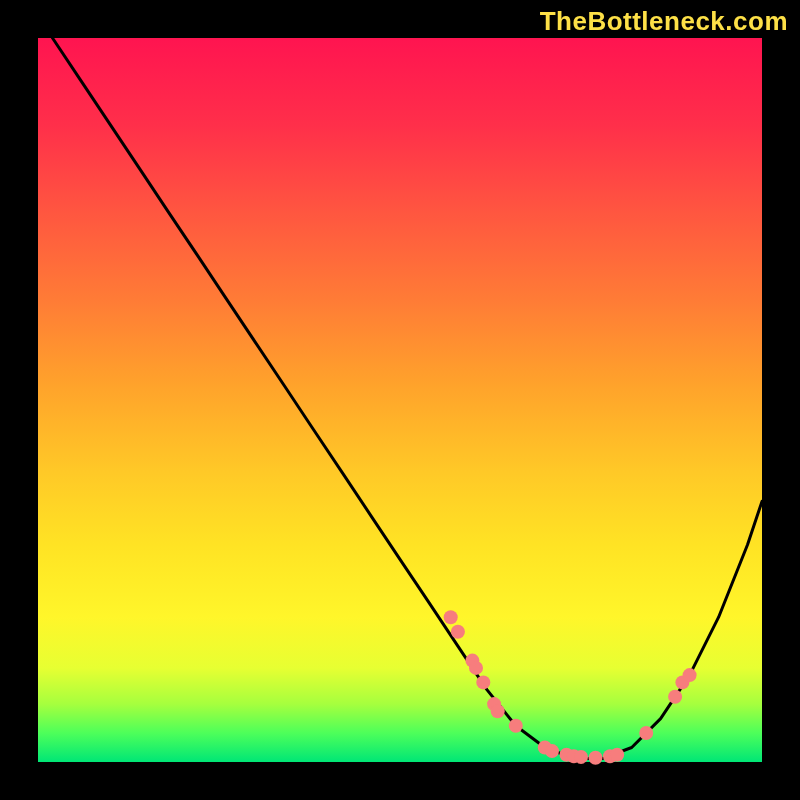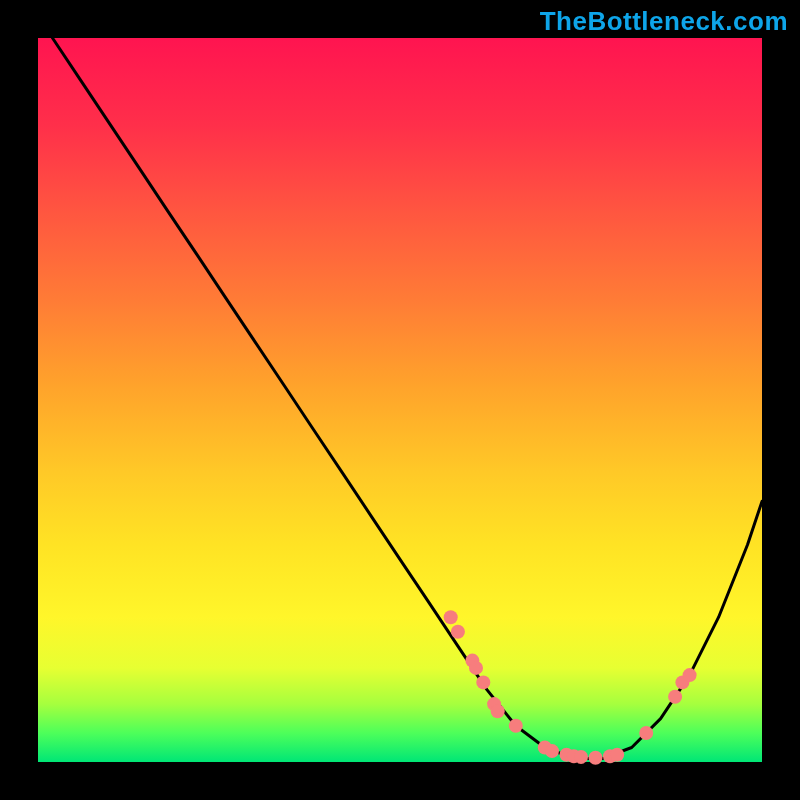--- a/index.html
+++ b/index.html
@@ -14,21 +14,21 @@
   .frame {
     position: relative;
     width: 800px;
     height: 800px;
     background: #000;
   }
   .attribution {
     position: absolute;
     top: 6px;
     right: 12px;
-    color: #0ea5e9;
+    color: #fde047;
     font-size: 26px;
     font-weight: bold;
     letter-spacing: 0.5px;
     user-select: none;
   }
   .plot {
     position: absolute;
     left: 38px;
     top: 38px;
     width: 724px;

